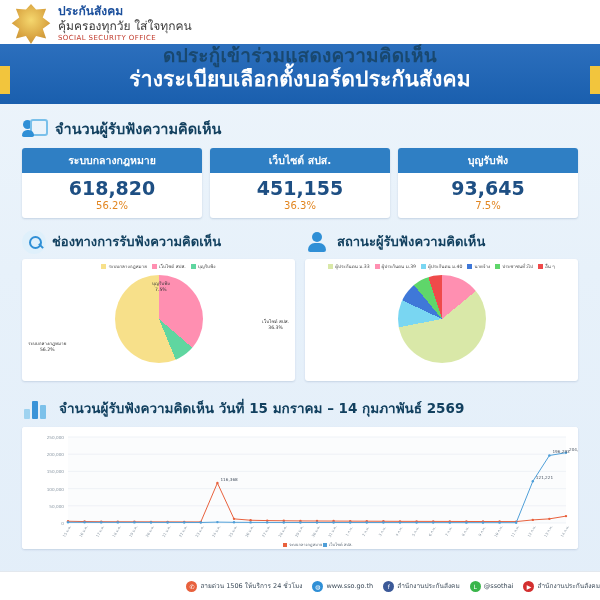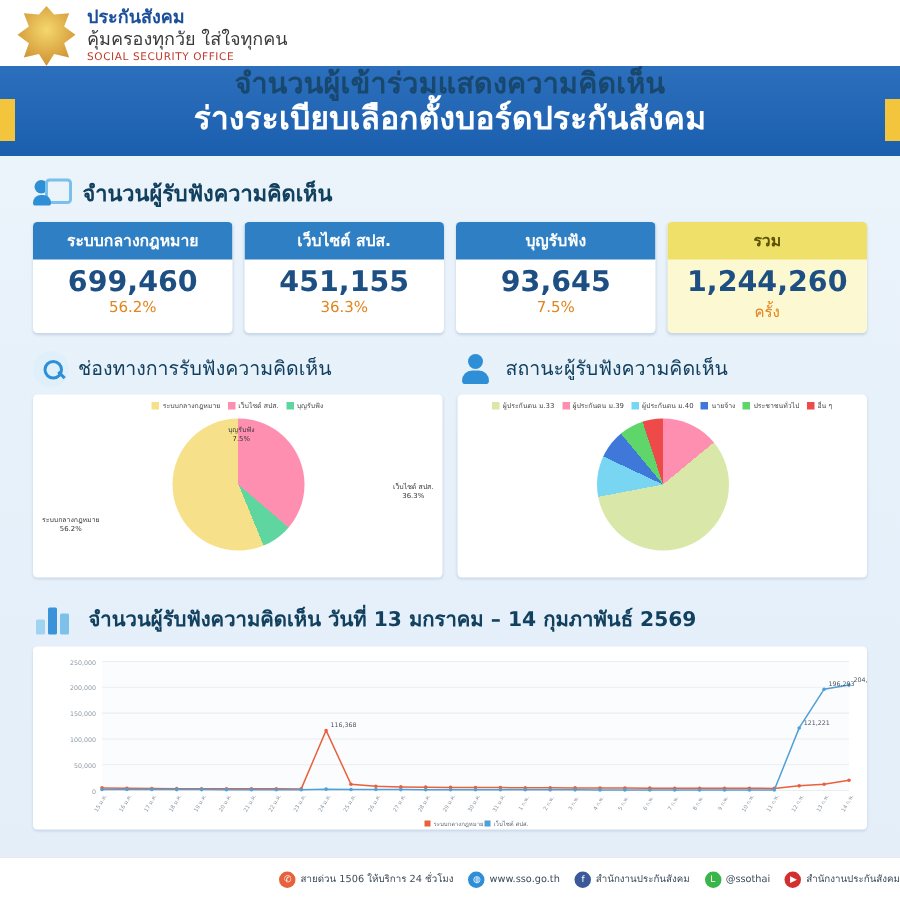--- a/index.html
+++ b/index.html
@@ -223,21 +223,21 @@
   }
   .pie-panel { flex: 1; }
   .pie-head {
     display: flex;
     align-items: center;
     gap: 6px;
     margin: 12px 0 5px 0;
   }
   .pie-head .t {
     font-size: 13px;
-    font-weight: normal;
+    font-weight: bold;
     color: #12405f;
   }
   .pie-box {
     background: #ffffff;
     border-radius: 3px;
     box-shadow: 0 1px 2px rgba(30,70,120,.16);
     height: 122px;
     position: relative;
     overflow: hidden;
   }
@@ -361,53 +361,48 @@
 
   <div class="header">
     <div class="brand">
       <div class="garuda"></div>
       <div class="brand-text">
         <div class="th-title">ประกันสังคม</div>
         <div class="th-sub">คุ้มครองทุกวัย ใส่ใจทุกคน</div>
         <div class="en-sub">SOCIAL SECURITY OFFICE</div>
       </div>
     </div>
-    <div class="head-line1">จำนวนผู้เข้าร่วมแสดงความคิดเห็น</div>
+    <div class="head-line1">ดประกู้เข้าร่วมแสดงความคิดเห็น</div>
     <div class="head-line2">ร่างระเบียบเลือกตั้งบอร์ดประกันสังคม</div>
     <div class="side-deco l"></div>
     <div class="side-deco r"></div>
   </div>
 
   <div class="sec-head">
     <div class="ico ico-people">
         <i></i>
       </div>
     <div class="sec-title">จำนวนผู้รับฟังความคิดเห็น</div>
   </div>
 
   <div class="stats">
     <div class="stat c1">
       <div class="cap">ระบบกลางกฎหมาย</div>
-      <div class="val">699,460</div>
+      <div class="val">618,820</div>
       <div class="sub">56.2%</div>
     </div>
     <div class="stat c2">
       <div class="cap">เว็บไซต์ สปส.</div>
       <div class="val">451,155</div>
       <div class="sub">36.3%</div>
     </div>
     <div class="stat c3">
       <div class="cap">บุญรับฟัง</div>
       <div class="val">93,645</div>
       <div class="sub">7.5%</div>
-    </div>
-    <div class="stat c4">
-      <div class="cap">รวม</div>
-      <div class="val">1,244,260</div>
-      <div class="sub">ครั้ง</div>
     </div>
   </div>
 
   <div class="pies">
 
     <div class="pie-panel">
       <div class="pie-head">
         <div class="ico ico-channel">
             <i></i>
           </div>
@@ -488,21 +483,21 @@
     </div>
 
   </div>
 
   <div class="line-head">
     <div class="ico ico-chart">
         <span></span>
         <span></span>
         <span></span>
       </div>
-    <div class="t">จำนวนผู้รับฟังความคิดเห็น วันที่ 13 มกราคม – 14 กุมภาพันธ์ 2569</div>
+    <div class="t">จำนวนผู้รับฟังความคิดเห็น วันที่ 15 มกราคม – 14 กุมภาพันธ์ 2569</div>
   </div>
 
   <div class="line-box">
     <svg id="linesvg" width="556" height="122" viewBox="0 0 556 122">
         <rect x="0" y="0" width="556" height="122" fill="#ffffff"></rect>
         <rect x="46" y="10" width="498" height="86" fill="#fbfcfd"></rect>
         <line x1="46" y1="96" x2="544" y2="96" stroke="#e9eef3" stroke-width="0.7"></line>
         <text x="42" y="98" text-anchor="end" font-size="4.2" fill="#8a97a3" font-family="&quot;DejaVu Sans&quot;, sans-serif">0</text>
         <line x1="46" y1="78.8" x2="544" y2="78.8" stroke="#e9eef3" stroke-width="0.7"></line>
         <text x="42" y="80.8" text-anchor="end" font-size="4.2" fill="#8a97a3" font-family="&quot;DejaVu Sans&quot;, sans-serif">50,000</text>

